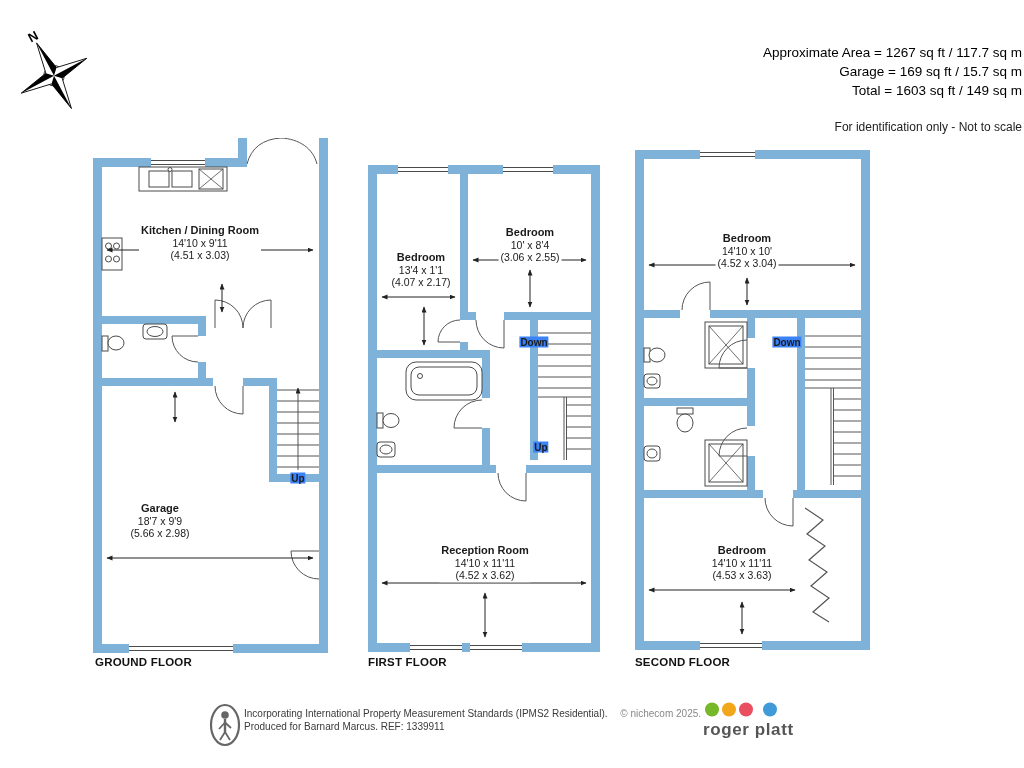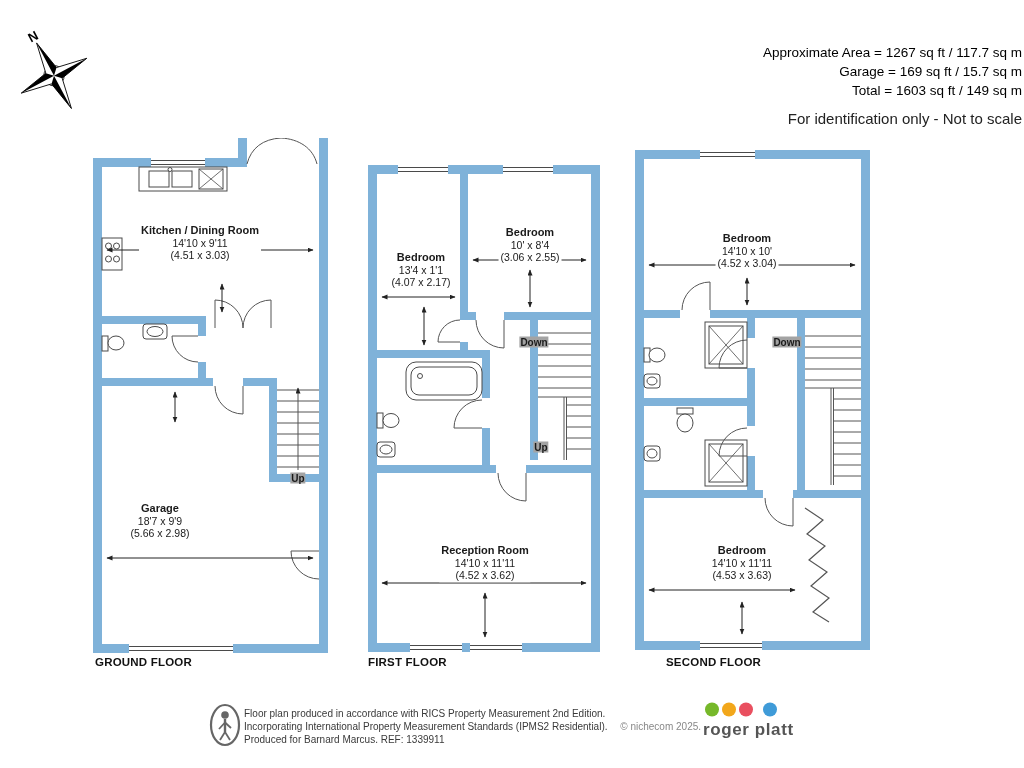--- a/index.html
+++ b/index.html
@@ -4,32 +4,32 @@
 <style>
   html,body{margin:0;padding:0;background:#fff;}
   .page{position:relative;width:1024px;height:768px;background:#fff;overflow:hidden;
         font-family:"Liberation Sans", sans-serif;color:#111;}
 
   
   .header{position:absolute;top:16px;right:2px;text-align:right;}
   .header .title{font-size:21px;font-weight:bold;color:#000;letter-spacing:0.2px;}
   .header .area-line{font-size:13.5px;line-height:19px;color:#000;}
   .header .area-block{margin-top:27px;}
-  .header .note{font-size:15px;color:#222;margin-top:10px;}
+  .header .note{font-size:12px;color:#222;margin-top:20px;}
 
   
   .plan{position:absolute;}
   .plan svg{display:block;}
 
   .room-label{position:absolute;transform:translate(-50%,-50%);text-align:center;
               background:#fff;padding:0 2px;line-height:12.5px;white-space:nowrap;}
   .room-label .rname{font-weight:bold;font-size:11px;color:#1a1a1a;}
   .room-label .rdim{font-size:10.5px;color:#1a1a1a;}
   .stair-label{position:absolute;transform:translate(-50%,-50%);font-size:10px;
-               font-weight:bold;color:#1a1a1a;background:#a3a3a3;padding:0 1px;white-space:nowrap;}
+               font-weight:bold;color:#1a1a1a;background:#3b82f6;padding:0 1px;white-space:nowrap;}
   .floor-title{position:absolute;font-size:11.5px;font-weight:bold;color:#111;letter-spacing:0.2px;}
 
   
   .wall rect{fill:#7fb2d9;}
   .winbg{fill:#ffffff;}
   .win line{stroke:#4a4a4a;stroke-width:1;}
   .fix rect,.fix circle,.fix ellipse{fill:#ffffff;stroke:#4a4a4a;stroke-width:1;}
   .fix line{stroke:#4a4a4a;stroke-width:0.8;}
   .thin path,.thin line{fill:none;stroke:#555;stroke-width:1;}
   .stair line{stroke:#555;stroke-width:1;fill:none;}
@@ -367,34 +367,33 @@
     <div class="room-label" style="left:107px;top:413px;">
       <div class="rname">Bedroom</div>
       <div class="rdim">14'10 x 11'11</div>
       <div class="rdim">(4.53 x 3.63)</div>
     </div>
     <div class="stair-label" style="left:152px;top:192px;">Down</div>
   </div>
 
   <div class="floor-title" style="left:95px;top:656px;text-align:center;">GROUND FLOOR</div>
   <div class="floor-title" style="left:368px;top:656px;">FIRST FLOOR</div>
-  <div class="floor-title" style="left:635px;top:656px;margin-left:31px;">SECOND FLOOR</div>
+  <div class="floor-title" style="left:635px;top:656px;">SECOND FLOOR</div>
 
   <svg class="footer-icon" width="34" height="46" viewBox="0 0 34 46">
     <ellipse cx="17" cy="23" rx="14" ry="20" fill="none" stroke="#666" stroke-width="2.2"></ellipse>
     <circle cx="17" cy="13" r="3.8" fill="#666"></circle>
     <line x1="17" y1="17" x2="17" y2="30" stroke="#666" stroke-width="2.4"></line>
     <line x1="17" y1="20.5" x2="11" y2="27" stroke="#666" stroke-width="1.8"></line>
     <line x1="17" y1="20.5" x2="23" y2="26" stroke="#666" stroke-width="1.8"></line>
     <line x1="17" y1="30" x2="12" y2="38" stroke="#666" stroke-width="1.8"></line>
     <line x1="17" y1="30" x2="22" y2="38" stroke="#666" stroke-width="1.8"></line>
   </svg>
 
   <div class="disclaimer">
-    <div>Floor plan produced in accordance with RICS Property Measurement 2nd Edition.</div>
     <div>
       <span>Incorporating International Property Measurement Standards (IPMS2 Residential).</span>
       <span class="copy">© nichecom 2025.</span>
     </div>
     <div>Produced for Barnard Marcus.   REF: 1339911</div>
   </div>
 
   <div class="brand">
     <svg class="dots" width="120" height="17" viewBox="0 0 120 17">
       <circle cx="9" cy="8.5" r="7" fill="#76b82a"></circle>

